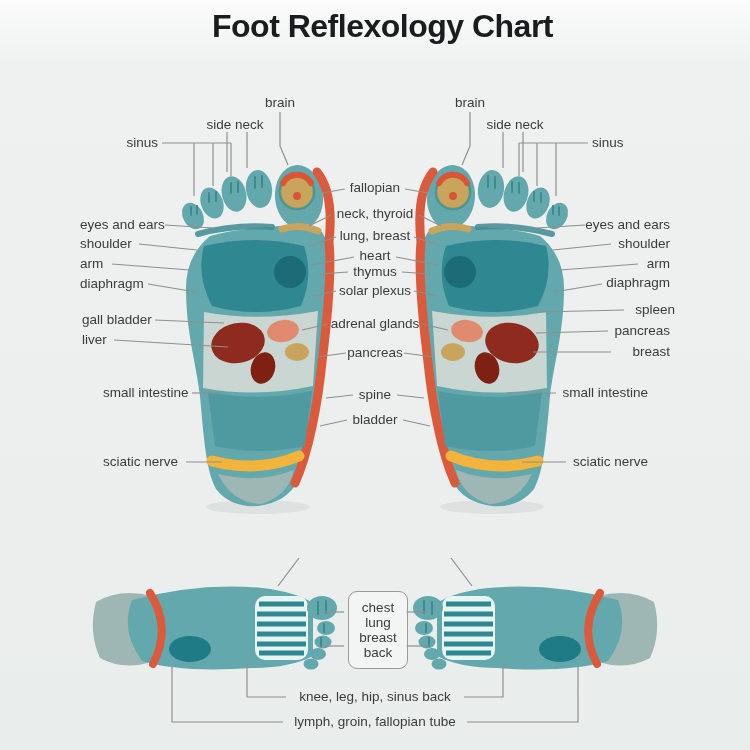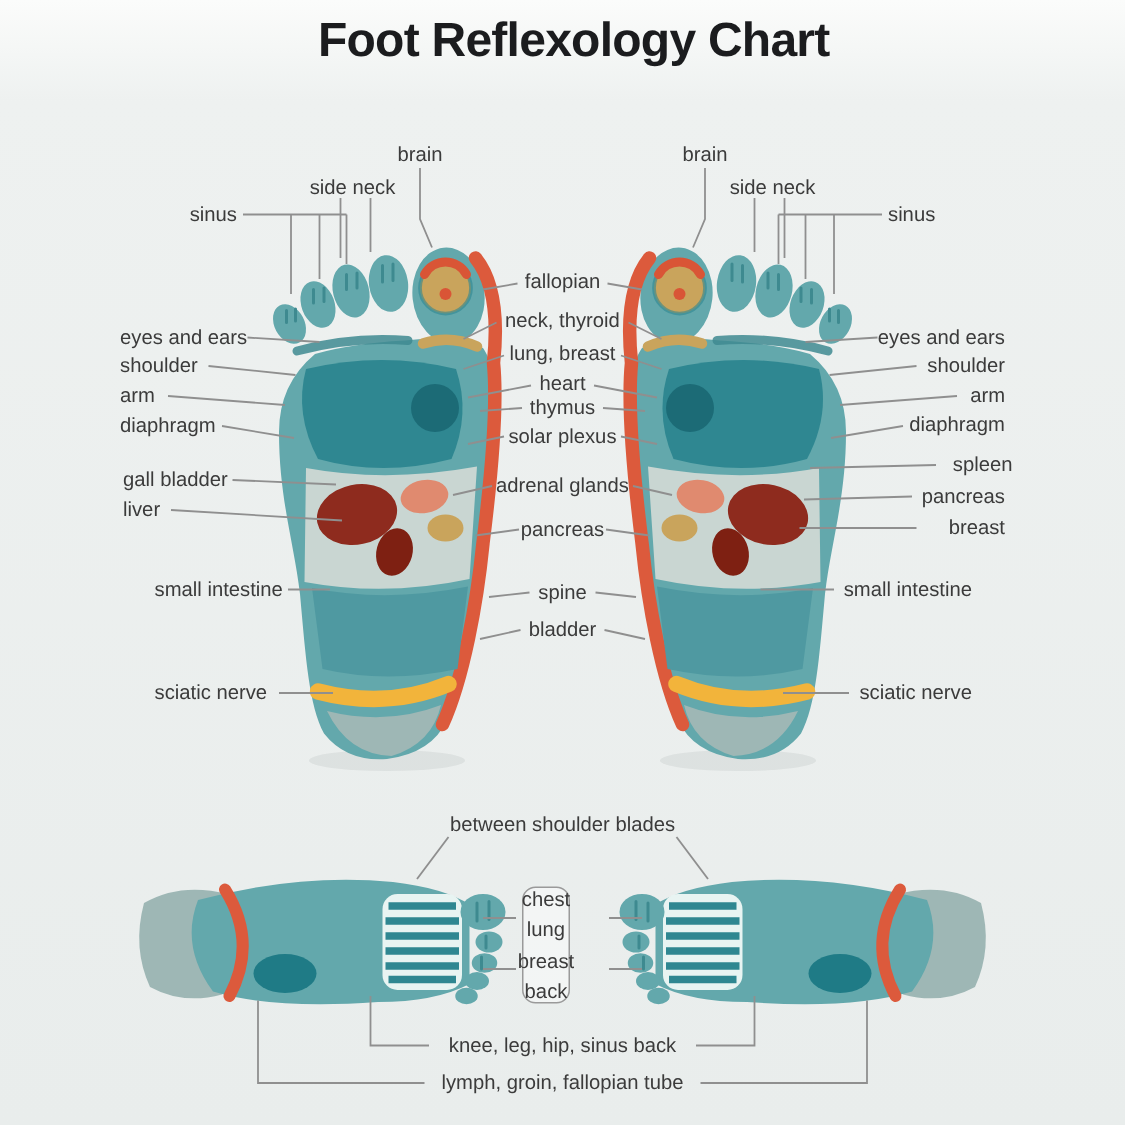--- a/index.html
+++ b/index.html
@@ -15,23 +15,23 @@
     color:#1b1c1e; letter-spacing:-0.5px;padding-left:15px;
   }
   .stage { position:absolute; left:0; top:0; }
   .lbl {
     position:absolute; font-size:13.5px; line-height:16px;
     color:#3b3b3b; white-space:nowrap;
   }
   .ta-r { text-align:right; }
   .ta-c { text-align:center; }
   .center-box {
-    position:absolute; left:348px; top:591px; width:32px; height:78px;
+    position:absolute; left:348px; top:591px; width:60px; height:78px;
     border:1px solid #9a9a9a; border-radius:9px;
-    display:flex; flex-direction:column; align-items:center; justify-content:space-between;
+    display:flex; flex-direction:column; align-items:center; justify-content:center;
     font-size:13.5px; color:#3b3b3b; background:rgba(250,252,251,0.55);
   }
 </style>
 </head>
 <body>
 
 <div class="chart">
 
   <h1 class="title">Foot Reflexology Chart</h1>
 
@@ -200,21 +200,20 @@
   <div class="lbl ta-r" style="left:540px;top:217px;width:130px">eyes and ears</div>
   <div class="lbl ta-r" style="left:540px;top:236px;width:130px">shoulder</div>
   <div class="lbl ta-r" style="left:540px;top:256px;width:130px">arm</div>
   <div class="lbl ta-r" style="left:540px;top:275px;width:130px">diaphragm</div>
   <div class="lbl ta-r" style="left:545px;top:302px;width:130px">spleen</div>
   <div class="lbl ta-r" style="left:540px;top:323px;width:130px">pancreas</div>
   <div class="lbl ta-r" style="left:540px;top:344px;width:130px">breast</div>
   <div class="lbl ta-r" style="left:518px;top:385px;width:130px">small intestine</div>
   <div class="lbl ta-r" style="left:518px;top:454px;width:130px">sciatic nerve</div>
 
-  <div class="lbl ta-c" style="left:255px;top:542px;width:240px">between shoulder blades</div>
 
   <div class="center-box">
     <span>chest</span>
     <span>lung</span>
     <span>breast</span>
     <span>back</span>
   </div>
 
   <div class="lbl ta-c" style="left:255px;top:689px;width:240px">knee, leg, hip, sinus back</div>
   <div class="lbl ta-c" style="left:255px;top:714px;width:240px">lymph, groin, fallopian tube</div>

